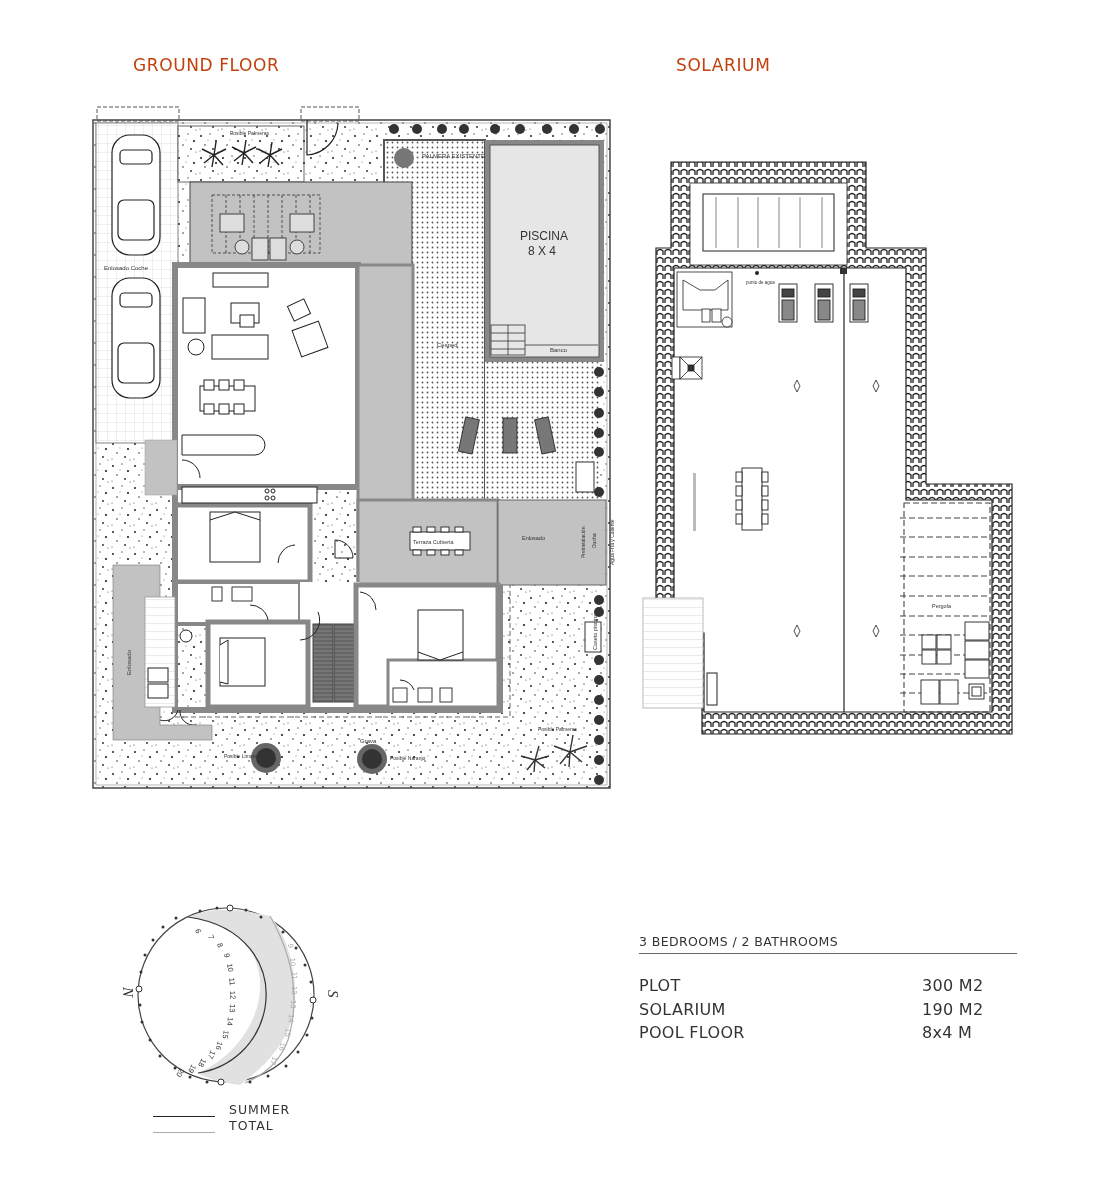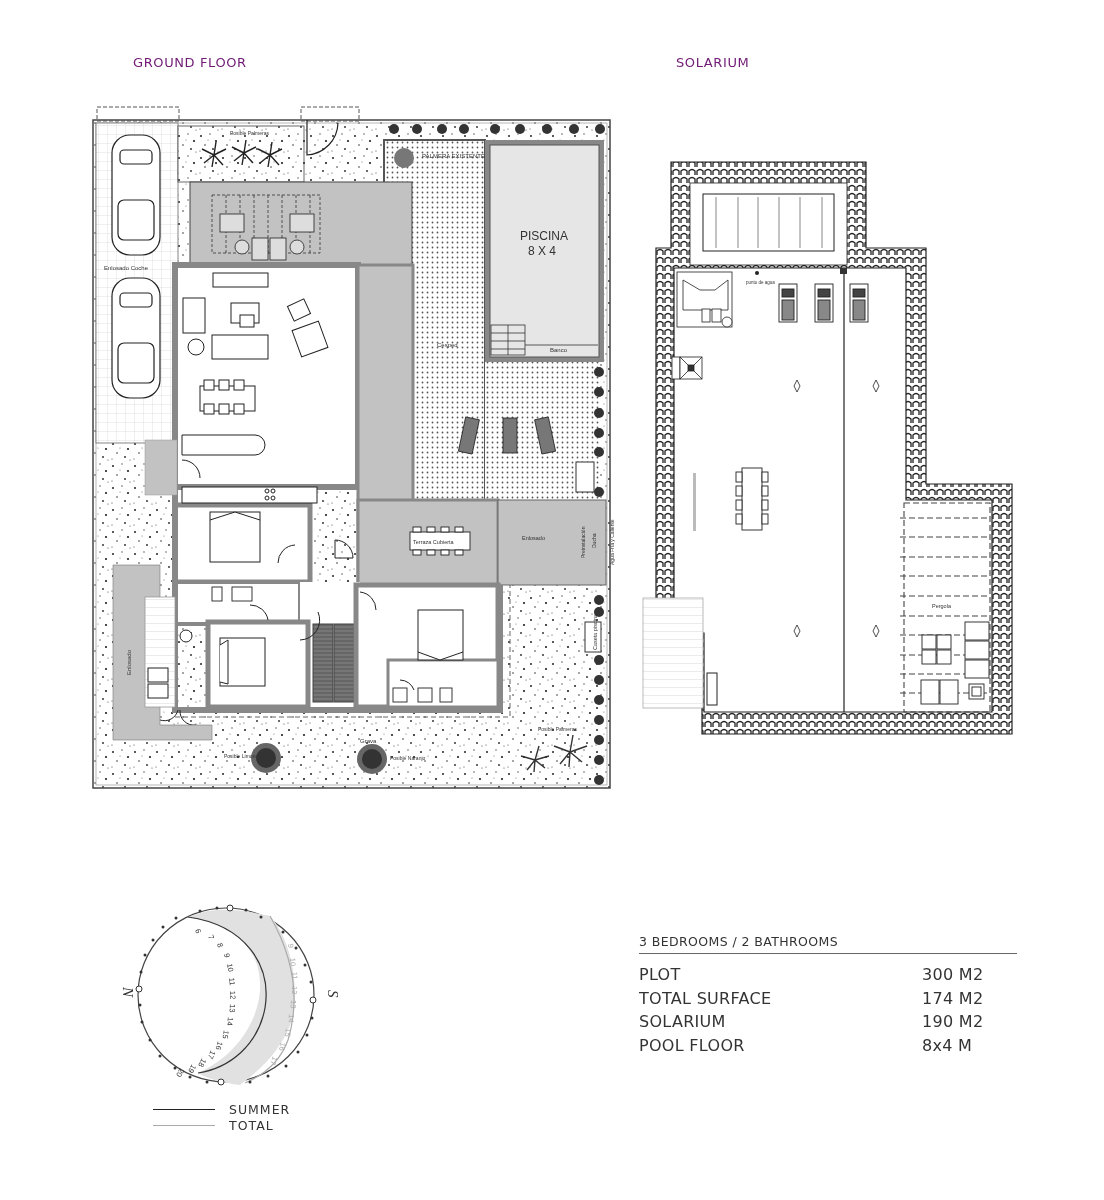--- a/index.html
+++ b/index.html
@@ -1,26 +1,26 @@
 <!DOCTYPE html>
 <html><head>
 <meta charset="utf-8">
 <style>
   html,body{margin:0;padding:0;background:#ffffff;}
   body{width:1104px;height:1200px;position:relative;overflow:hidden;font-family:"DejaVu Sans","Liberation Sans",sans-serif;color:#2a2a2a;}
-  .title{position:absolute;font-size:13px;letter-spacing:0.6px;color:#701a75;}
+  .title{position:absolute;font-size:17px;letter-spacing:0.6px;color:#c2410c;}
   svg{position:absolute;left:0;top:0;}
   .lbl{font-family:"Liberation Sans",sans-serif;fill:#333;}
   .specs{position:absolute;left:639px;top:934px;width:378px;font-family:"DejaVu Sans",sans-serif;color:#333;}
-  .specs-head{font-size:12.5px;letter-spacing:0.4px;padding-bottom:4px;border-bottom:1.5px solid #666;margin-bottom:9px;}
+  .specs-head{font-size:12.5px;letter-spacing:0.4px;padding-bottom:4px;border-bottom:1.5px solid #666;margin-bottom:20px;}
   .spec-row{display:flex;font-size:16px;letter-spacing:0.3px;height:23.7px;line-height:23.7px;}
   .spec-key{width:283px;}
   .spec-val{flex:1;}
   .legend{position:absolute;left:153px;top:1101px;font-family:"DejaVu Sans",sans-serif;font-size:12.5px;letter-spacing:1px;color:#333;}
-  .legend-row{display:flex;align-items:center;height:16px;}
+  .legend-row{display:flex;align-items:flex-end;height:16px;}
   .legend-line{width:62px;height:0;margin-right:14px;}
 </style>
 </head>
 <body>
 
 <div class="title" style="left:133px;top:55px;">GROUND FLOOR</div>
 <div class="title" style="left:676px;top:55px;">SOLARIUM</div>
 
 <svg width="1104" height="1200" viewBox="0 0 1104 1200">
   <defs>
@@ -467,24 +467,20 @@
   </div>
 </div>
 
 <div class="specs">
   <div class="specs-head">3 BEDROOMS / 2 BATHROOMS</div>
   <div class="spec-row">
       <span class="spec-key">PLOT</span>
       <span class="spec-val">300 M2</span>
     </div>
   <div class="spec-row">
-      <span class="spec-key">TOTAL SURFACE</span>
-      <span class="spec-val">174 M2</span>
-    </div>
-  <div class="spec-row">
       <span class="spec-key">SOLARIUM</span>
       <span class="spec-val">190 M2</span>
     </div>
   <div class="spec-row">
       <span class="spec-key">POOL FLOOR</span>
       <span class="spec-val">8x4 M</span>
     </div>
 </div>
 
 </body></html>

